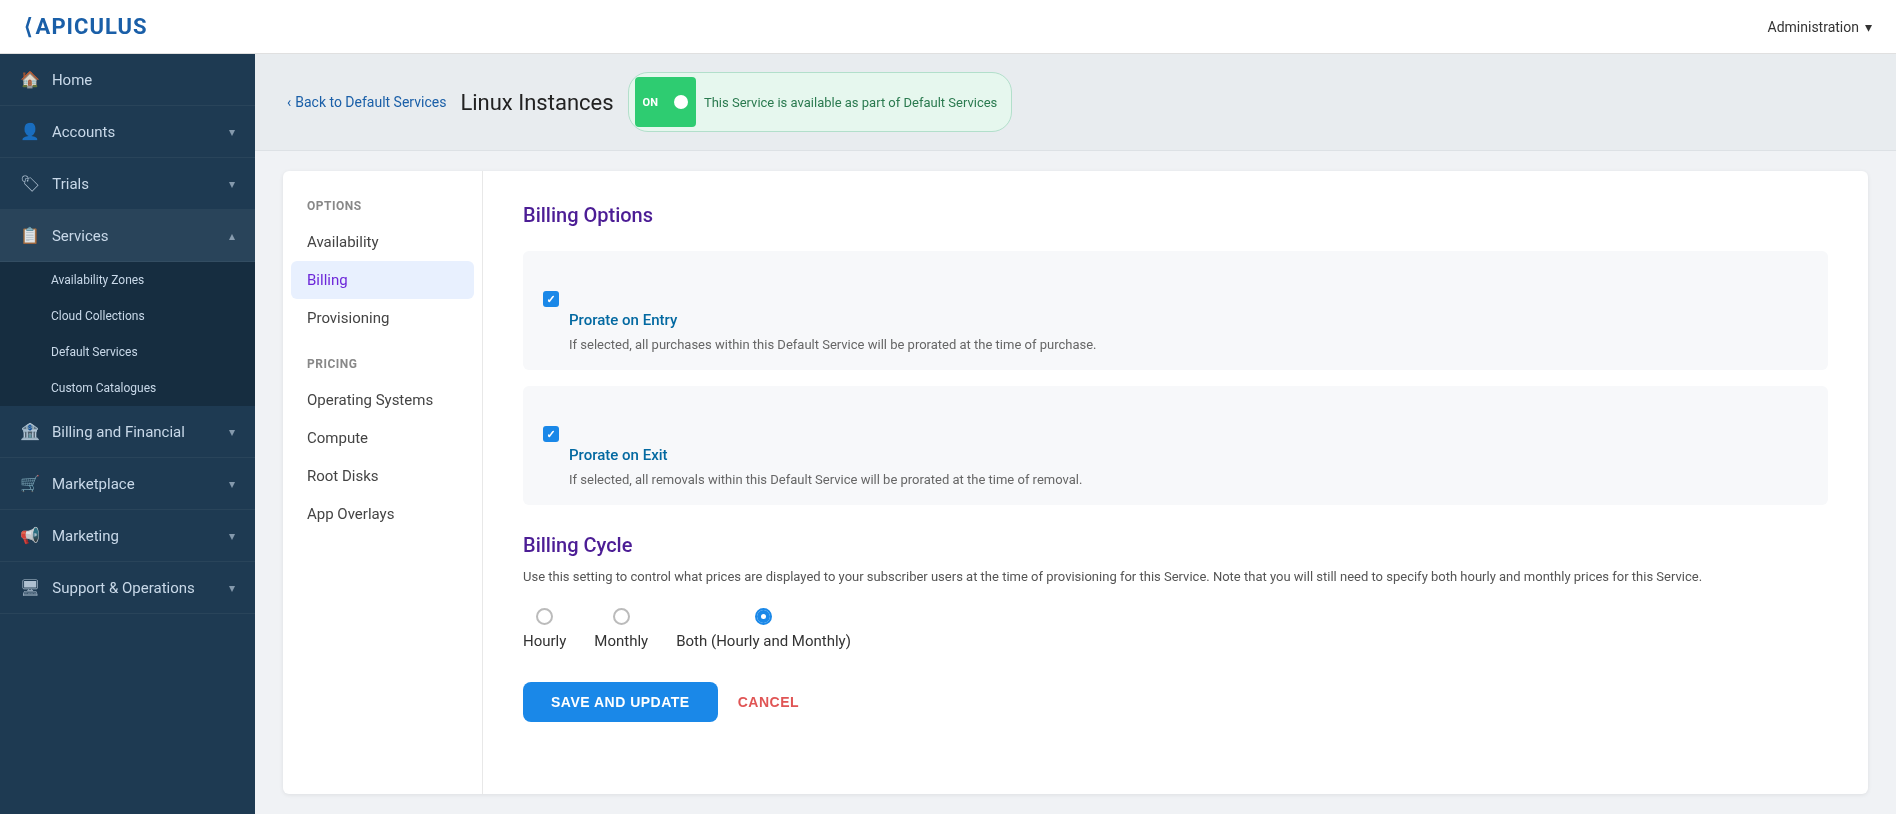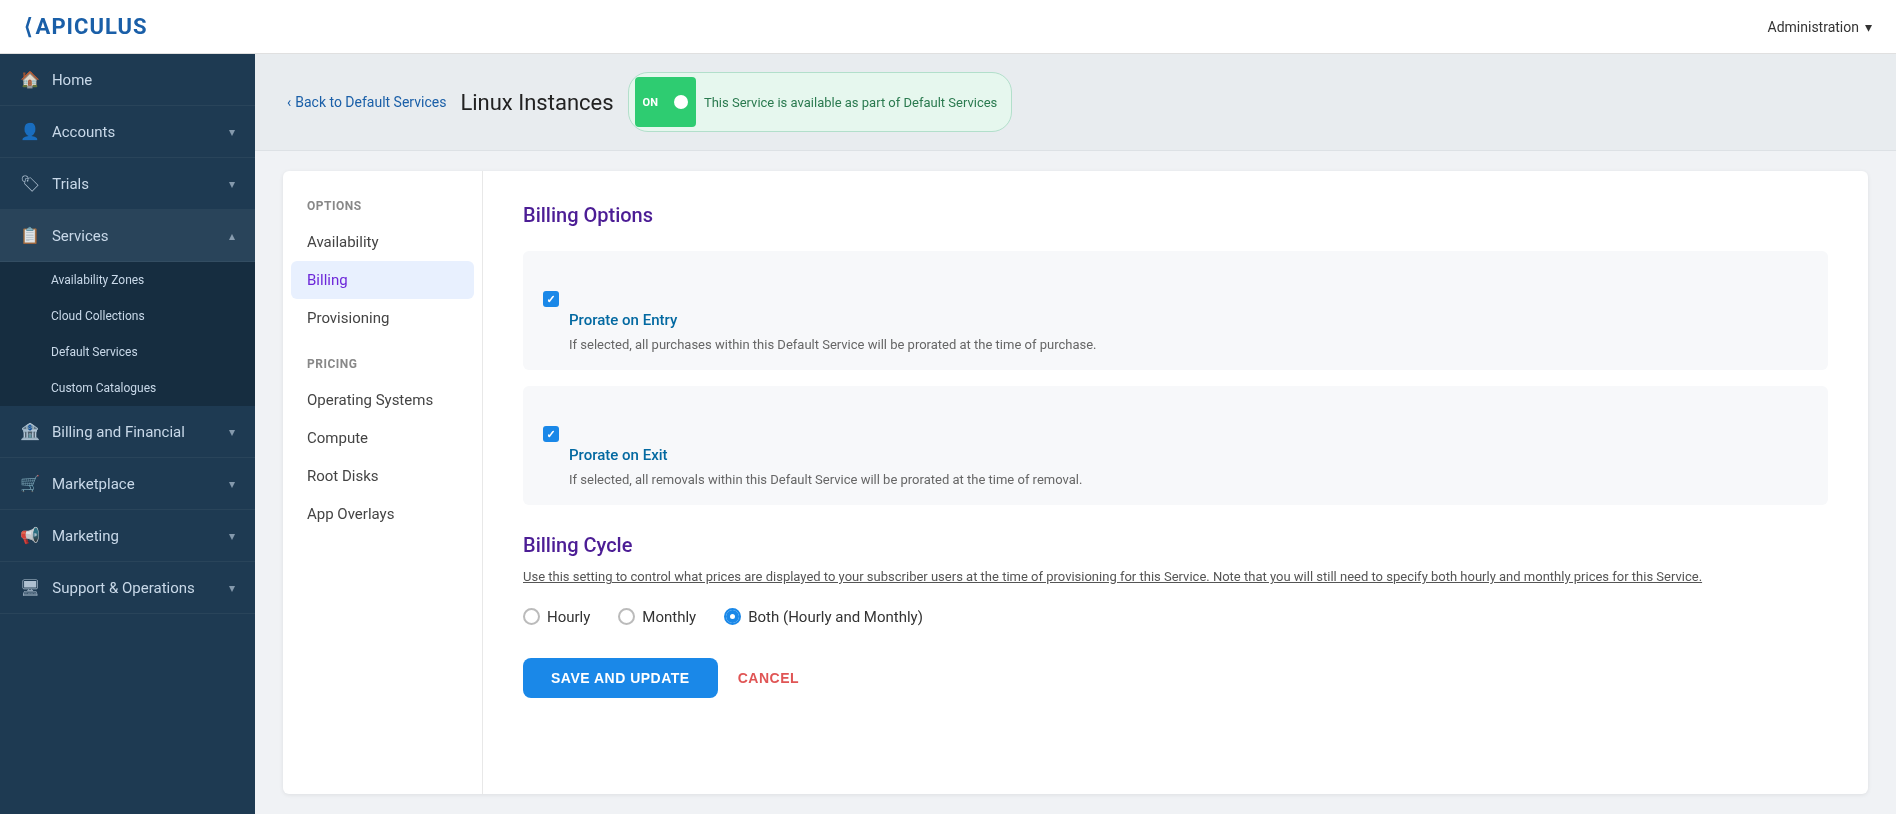--- a/index.html
+++ b/index.html
@@ -248,35 +248,35 @@
       font-weight: 500;
       color: #4c1d95;
       margin-top: 28px;
       margin-bottom: 10px;
     }
     .billing-cycle-desc {
       font-size: 13px;
       color: #555;
       margin-bottom: 20px;
       line-height: 1.6;
-      text-decoration: underline;
     }
     .radio-group {
       display: flex;
       align-items: center;
       gap: 28px;
       margin-bottom: 32px;
     }
     .radio-option {
       display: flex;
       align-items: center;
       gap: 7px;
       font-size: 15px;
       color: #333;
       cursor: pointer;
+      flex-direction: column;
     }
     .radio-circle {
       width: 17px; height: 17px;
       border-radius: 50%;
       border: 2px solid #bbb;
       background: #fff;
       display: inline-block;
       flex-shrink: 0;
     }
     .radio-circle.selected {

